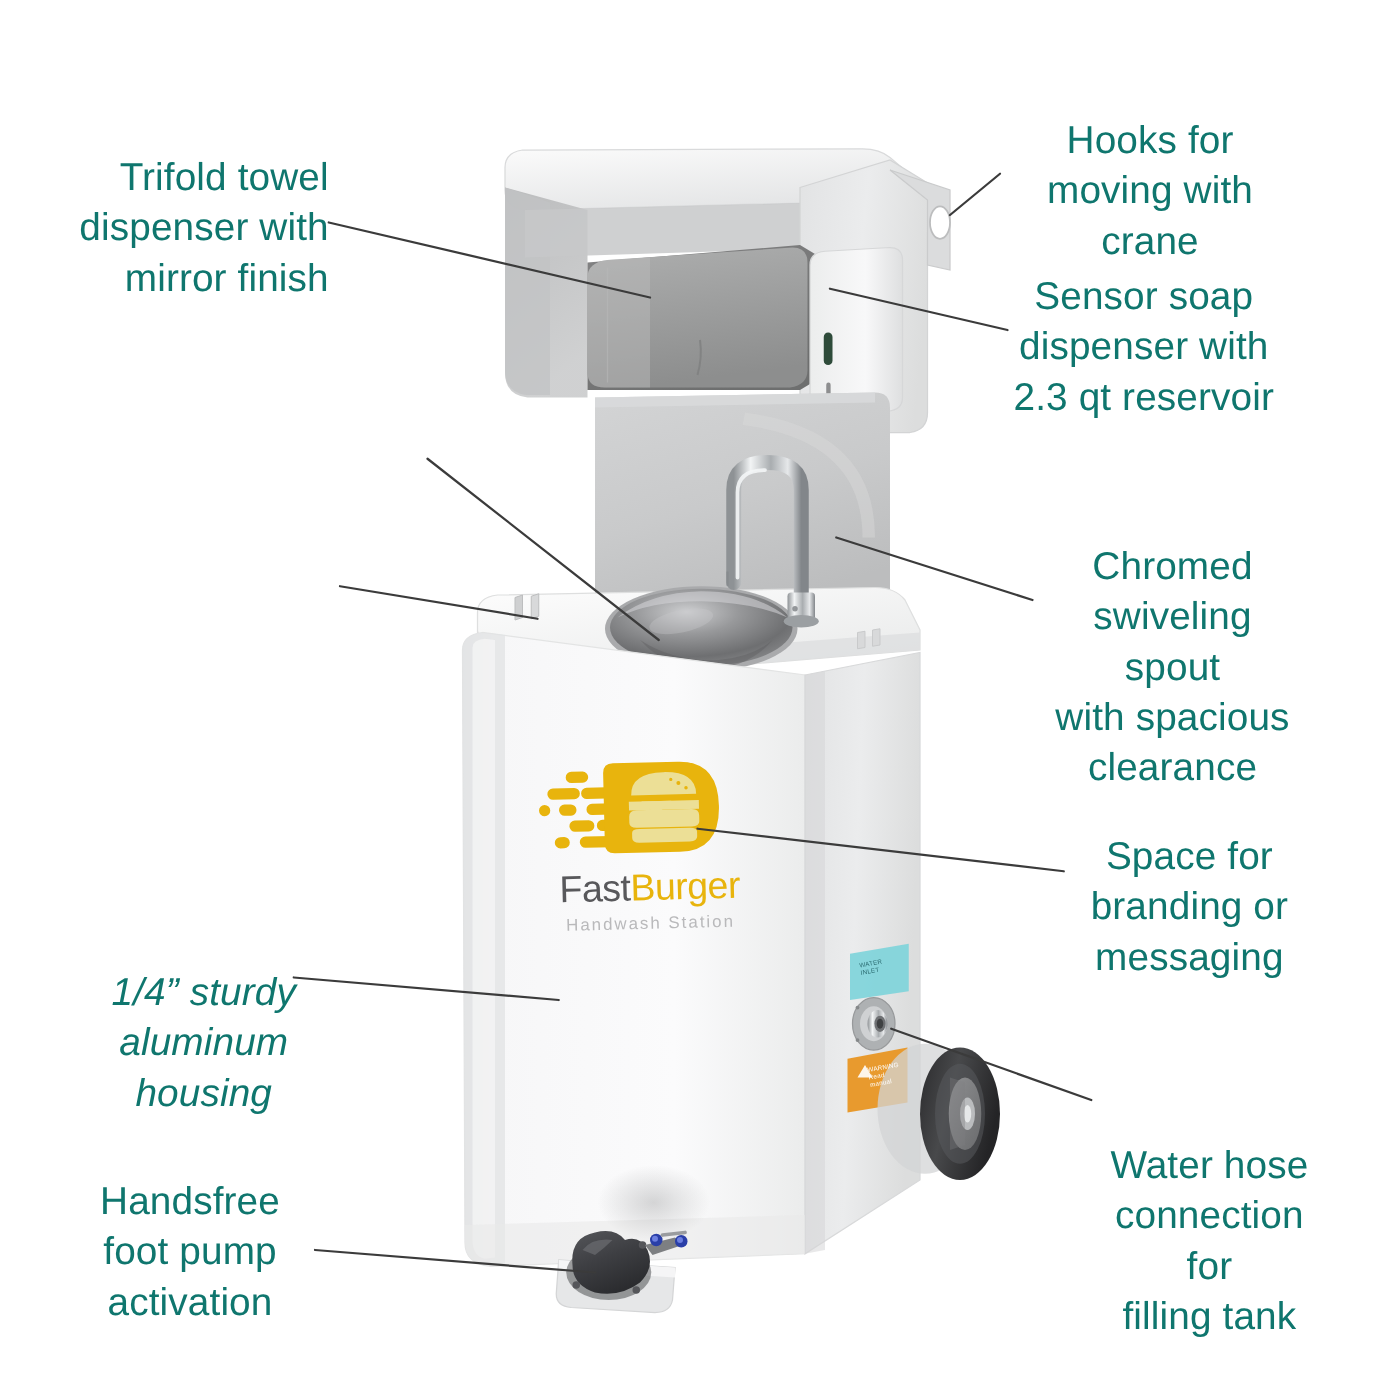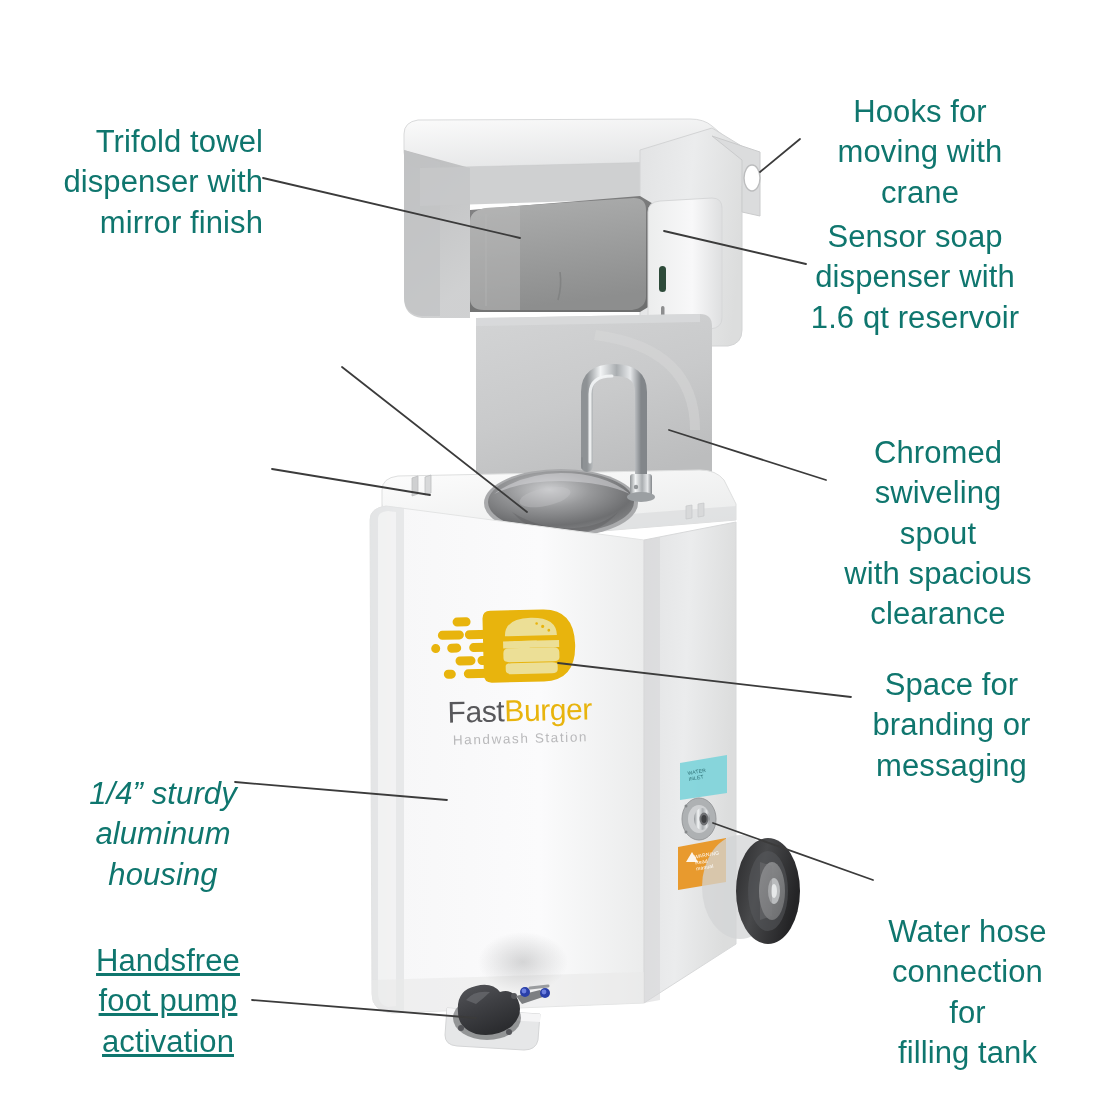--- a/index.html
+++ b/index.html
@@ -353,38 +353,38 @@
   <div class="callout ta-right" style="left:28px; top:122px; width:235px;text-align:right;">Trifold towel
 dispenser with
 mirror finish</div>
 
   <div class="callout ta-center" style="left:820px; top:92px; width:200px;">Hooks for
 moving with
 crane</div>
 
   <div class="callout ta-center" style="left:810px; top:217px; width:210px;">Sensor soap
 dispenser with
-1.6 qt reservoir</div>
+2.3 qt reservoir</div>
 
 
 
   <div class="callout ta-center" style="left:838px; top:433px; width:200px;">Chromed
 swiveling spout
 with spacious
 clearance</div>
 
   <div class="callout ta-center" style="left:864px; top:665px; width:175px;">Space for
 branding or
 messaging</div>
 
   <div class="callout ta-center" style="left:78px; top:774px; width:170px;font-style:italic;">1/4” sturdy
 aluminum
 housing</div>
 
   <div class="callout ta-center" style="left:880px; top:912px; width:175px;">Water hose
 connection for
 filling tank</div>
 
-  <div class="callout ta-center" style="left:88px; top:941px; width:160px;text-decoration:underline;">Handsfree
+  <div class="callout ta-center" style="left:72px; top:941px; width:160px;">Handsfree
 foot pump
 activation</div>
 
 </div>
 
 </body></html>

